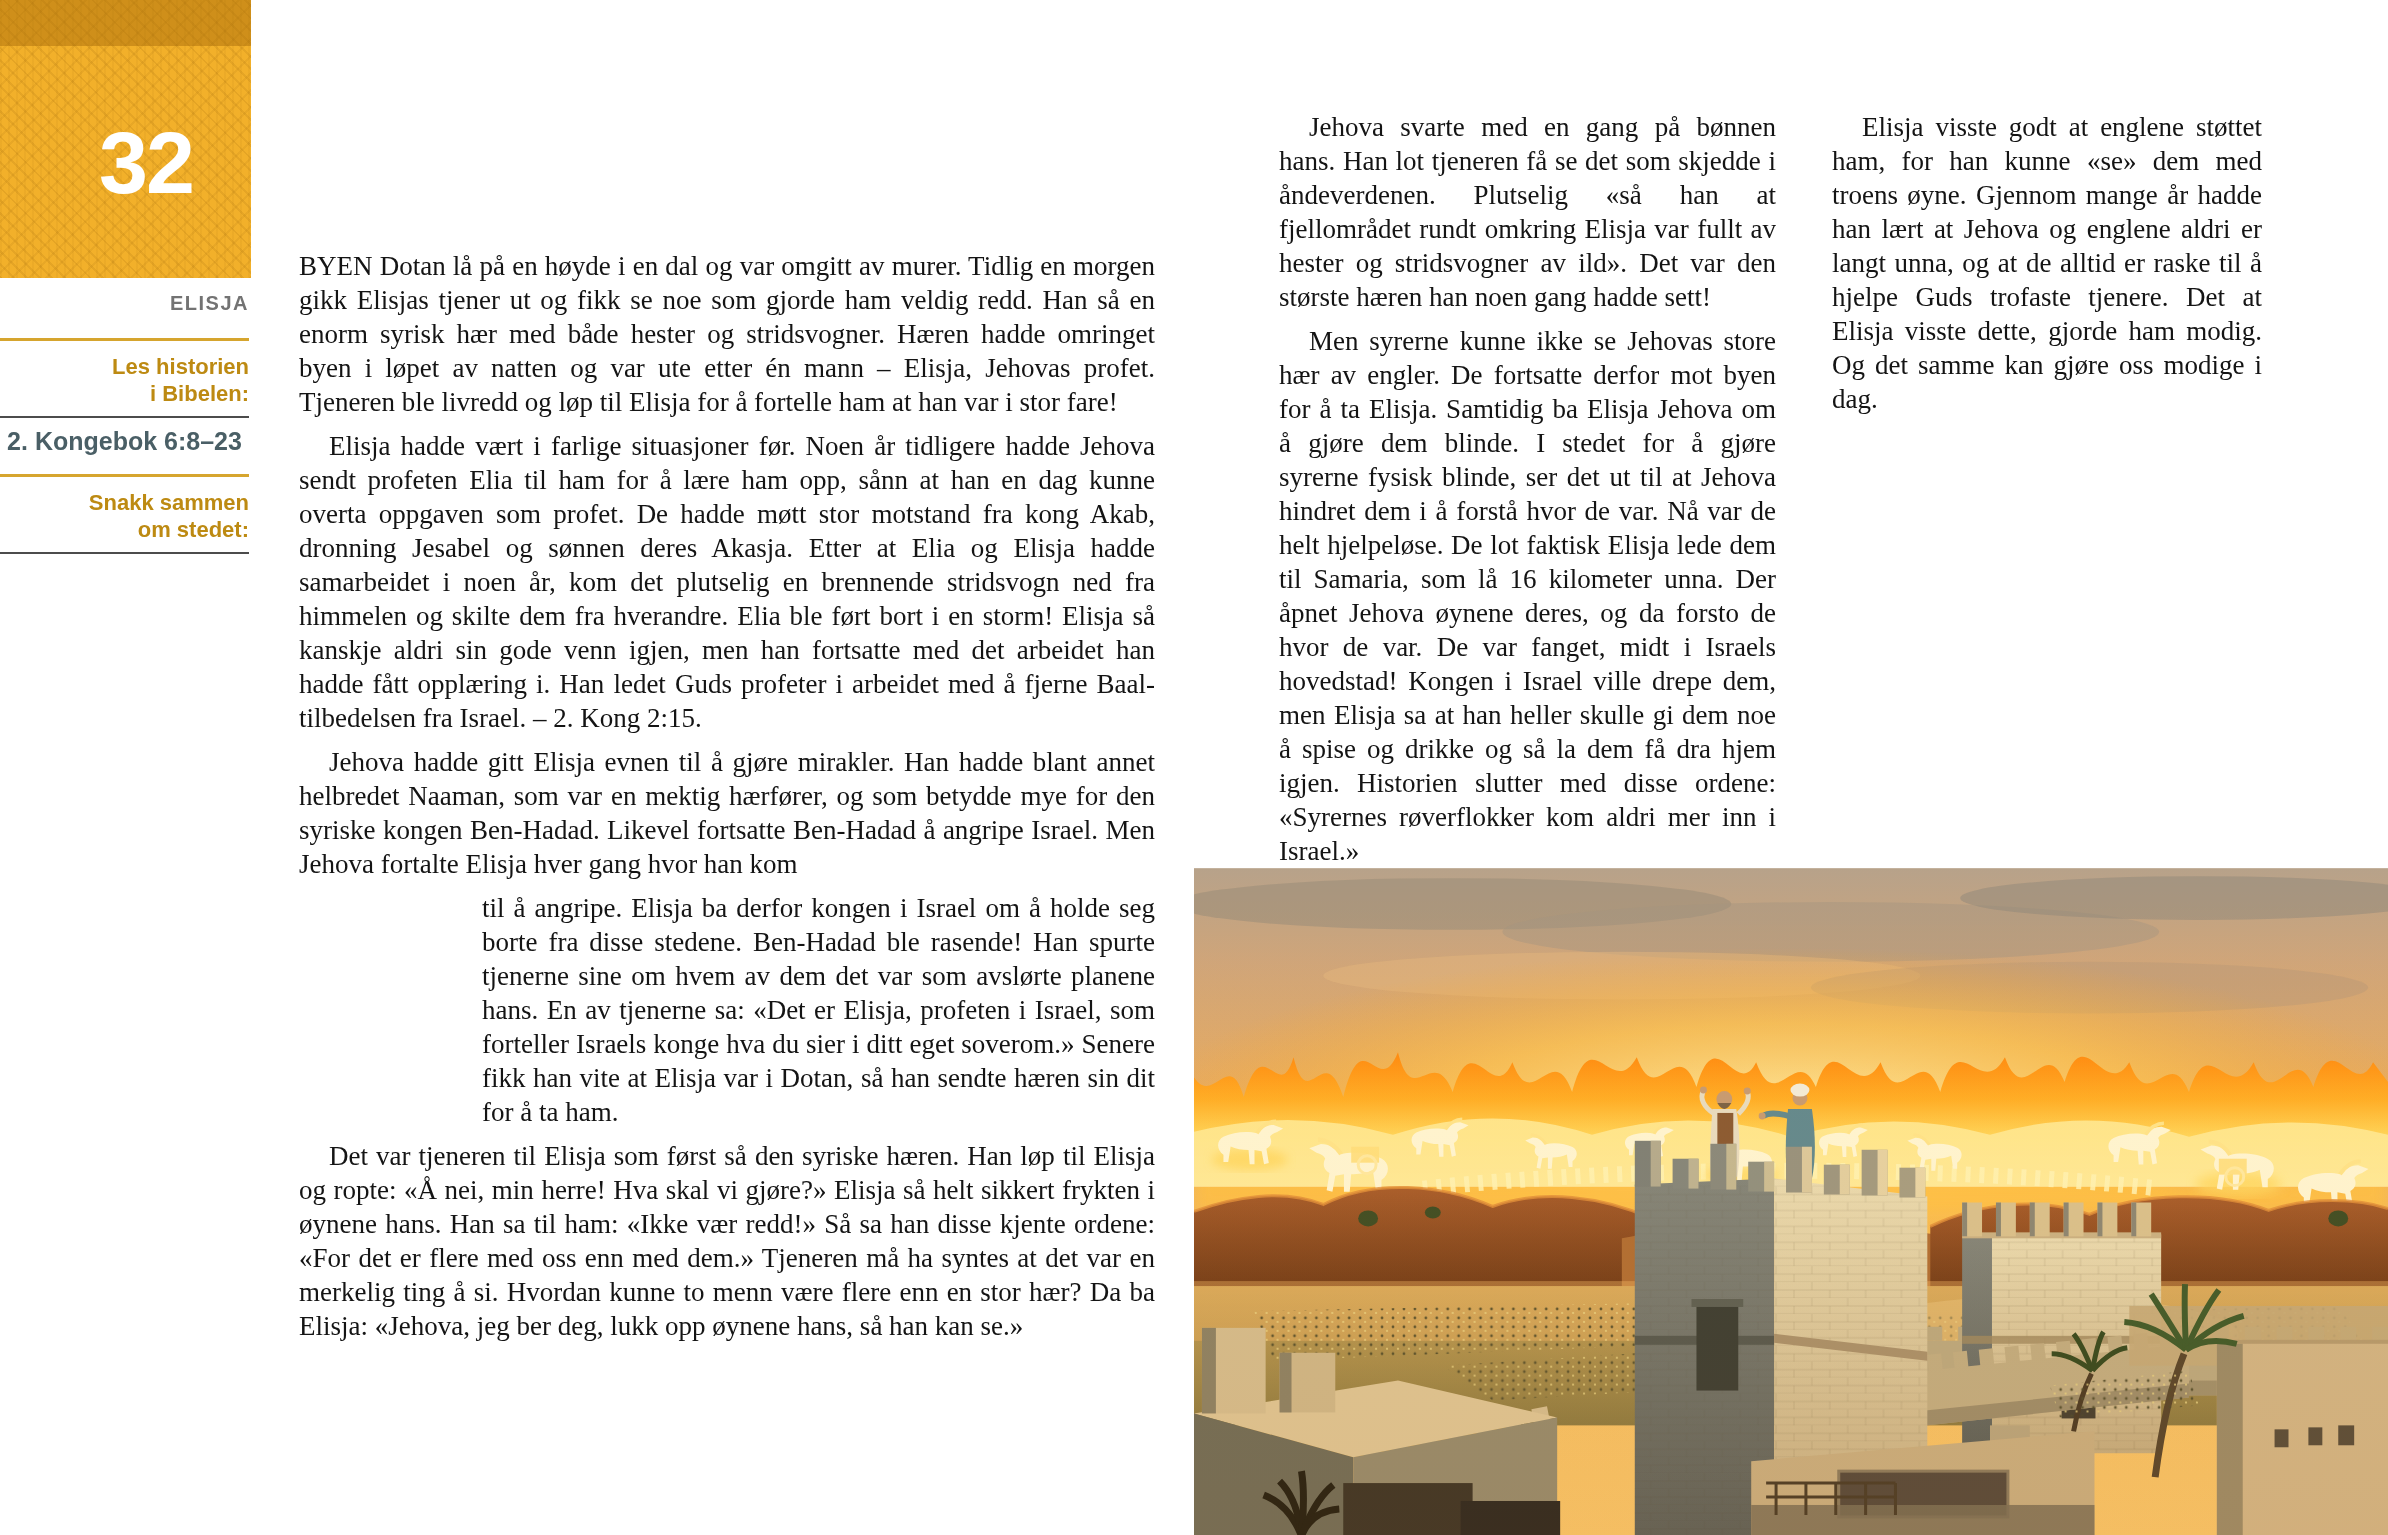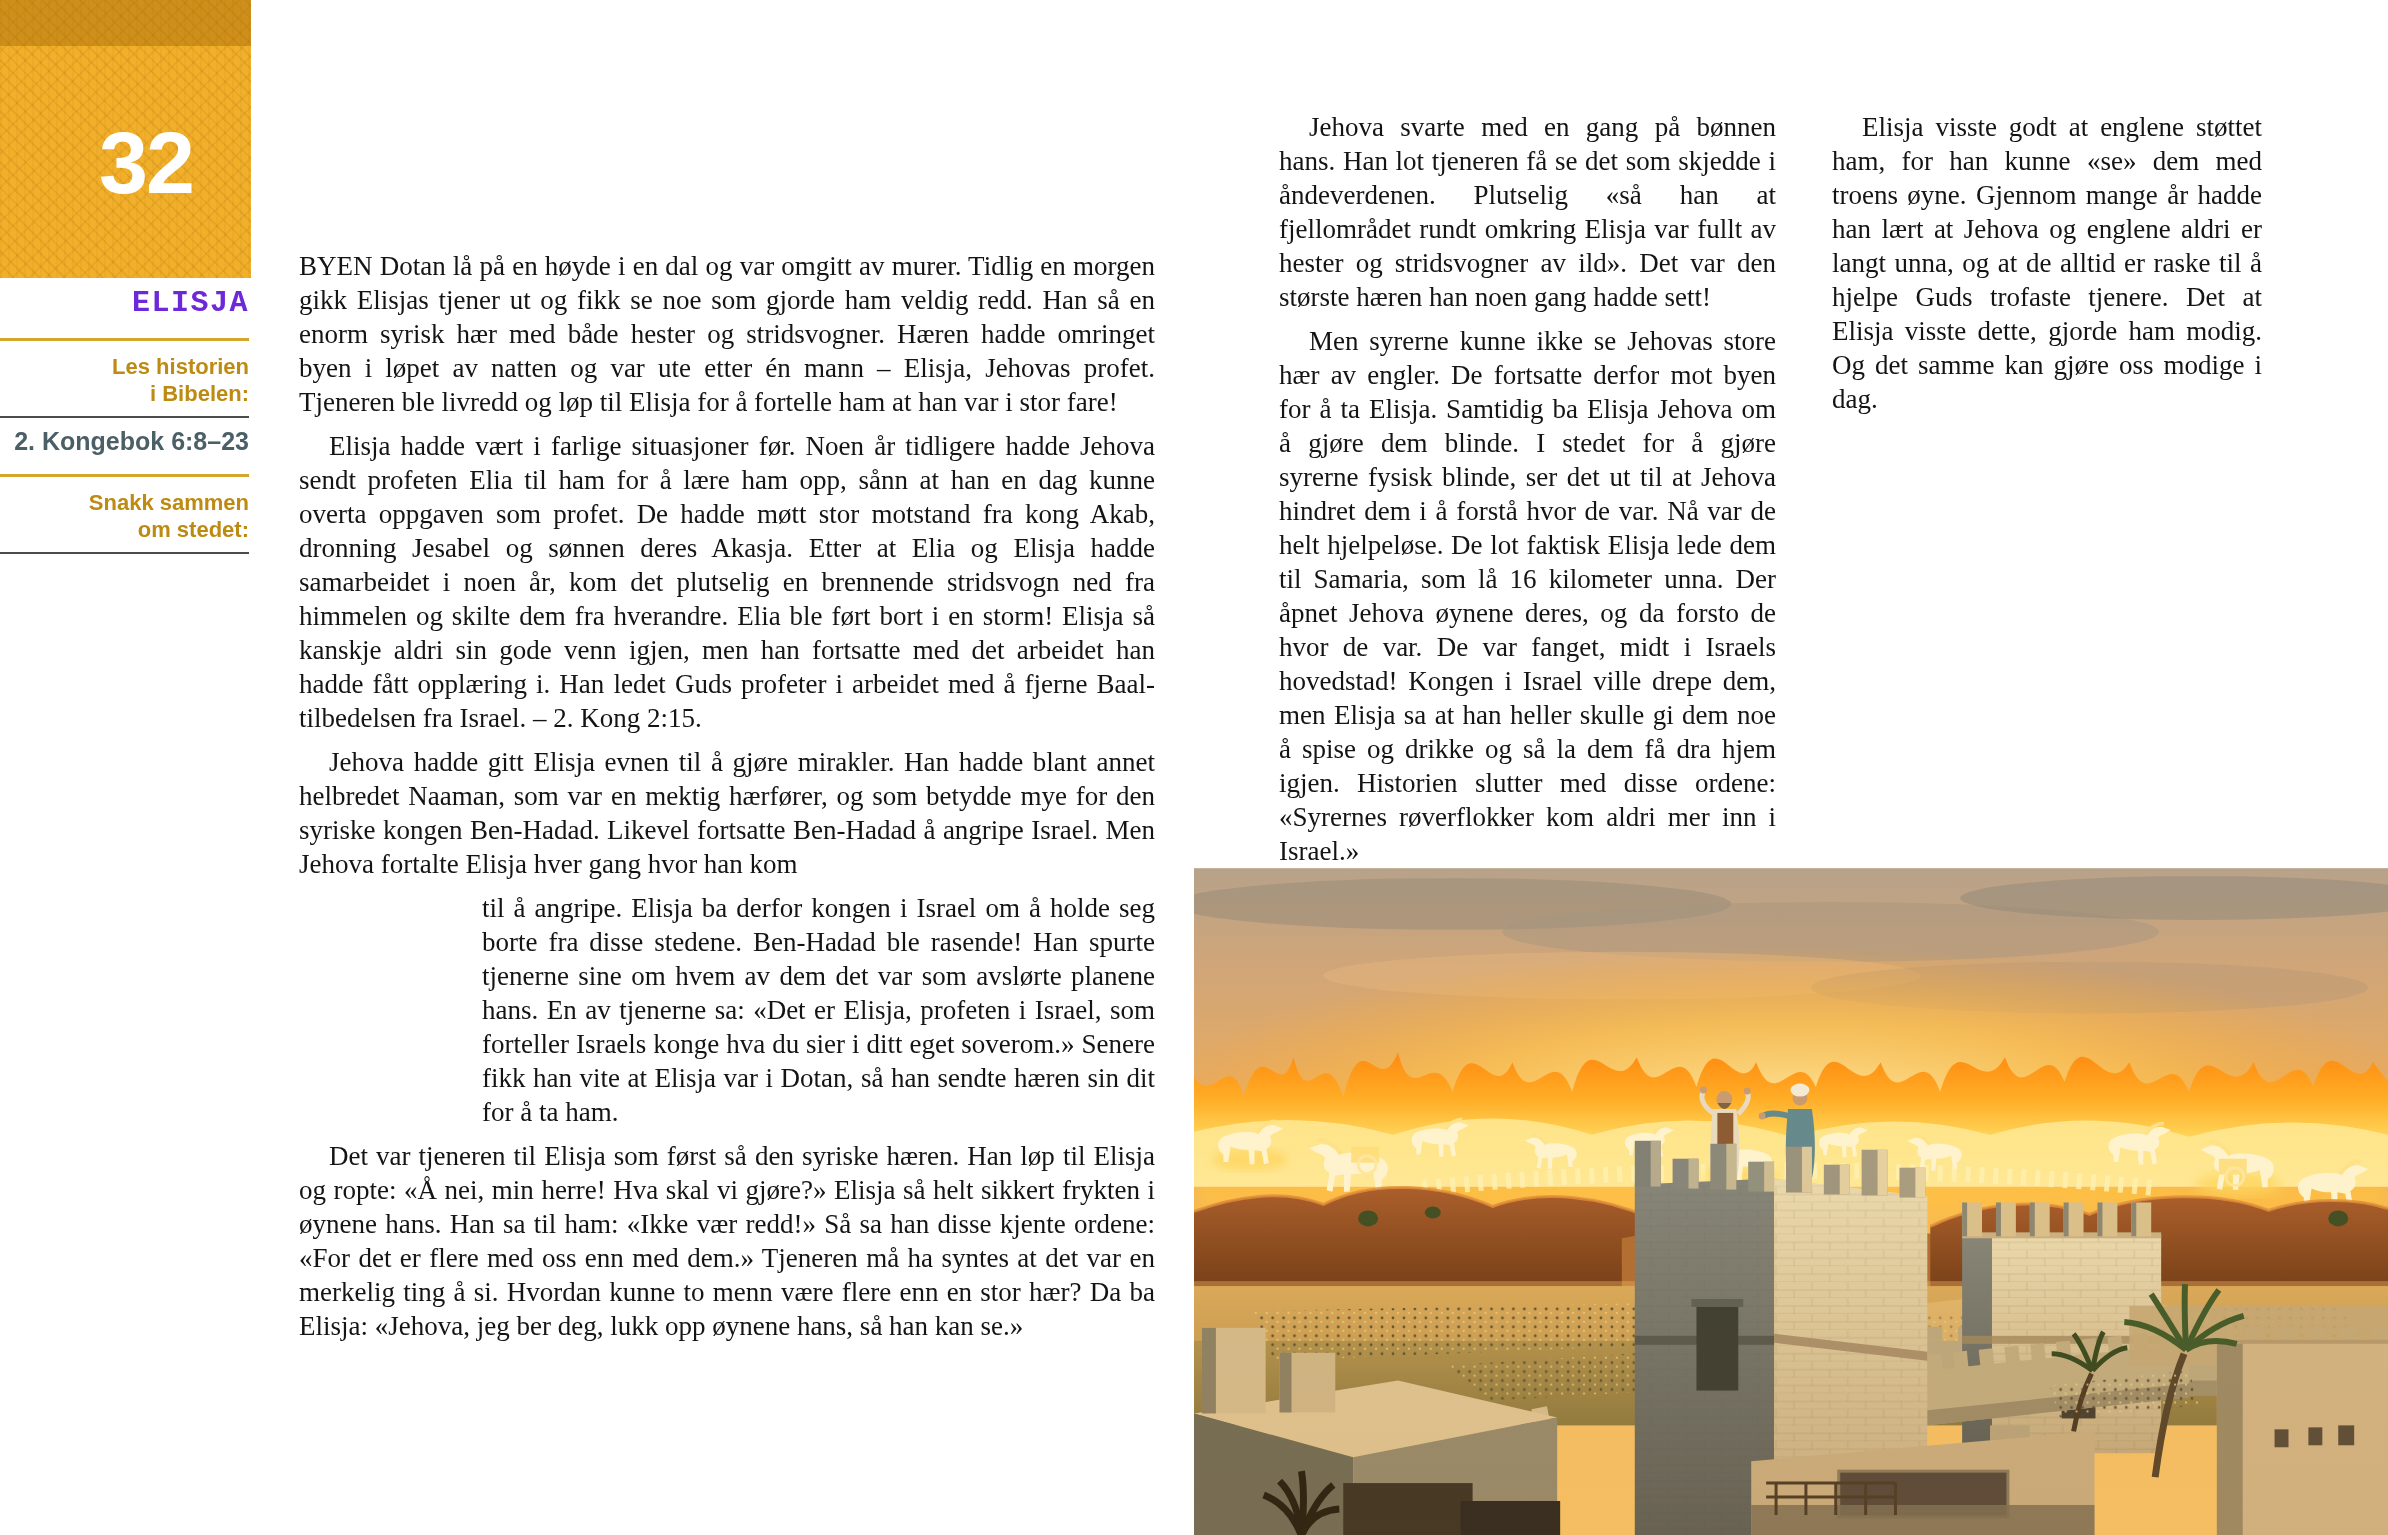--- a/index.html
+++ b/index.html
@@ -25,34 +25,33 @@
     color:#ffffff; font-size:88px; font-weight:bold; line-height:1;
     letter-spacing:-2px;
   }
   
   .sidebar{
     position:absolute; left:0; top:290px; width:249px;
     text-align:right;
   }
   .pre{ white-space:pre-line; }
   .sb-name{
-    color:#6d28d9; font-weight:bold; font-size:30px; letter-spacing:1.5px;
+    color:#737373; font-weight:bold; font-size:20px; letter-spacing:1.5px;
     line-height:26px;
-    font-family:Liberation Mono, monospace;
   }
   .sb-label{
     color:#bd8a12; font-weight:bold; font-size:22px; line-height:27px;padding-left:33px;
   }
   .sb-slate{
     color:#4a5f66; font-weight:bold; font-size:25px; line-height:27px;
   }
   .rule{ border:0; height:0; width:249px; }
   .gold-rule{ border-top:3px solid #d6a52e; }
   .dark-rule{ border-top:2px solid #4c4c4c; }
-  .mt24{margin-top:22px;} .mt12{margin-top:12px;} .mt10{margin-top:10px;}
+  .mt24{margin-top:22px;} .mt12{margin-top:12px;} .mt10{margin-top:10px;text-align:center;}
   .mt8{margin-top:9px;}  .mt20{margin-top:19px;}
   
   .title{
     position:absolute; left:289px; top:92px; width:896px; margin:0;
     color:#47585d; font-size:46px; font-weight:bold; line-height:56px;
     letter-spacing:-0.5px;
   }
   .title span{display:block;}
   .title .t2{padding-left:26px;}
   

